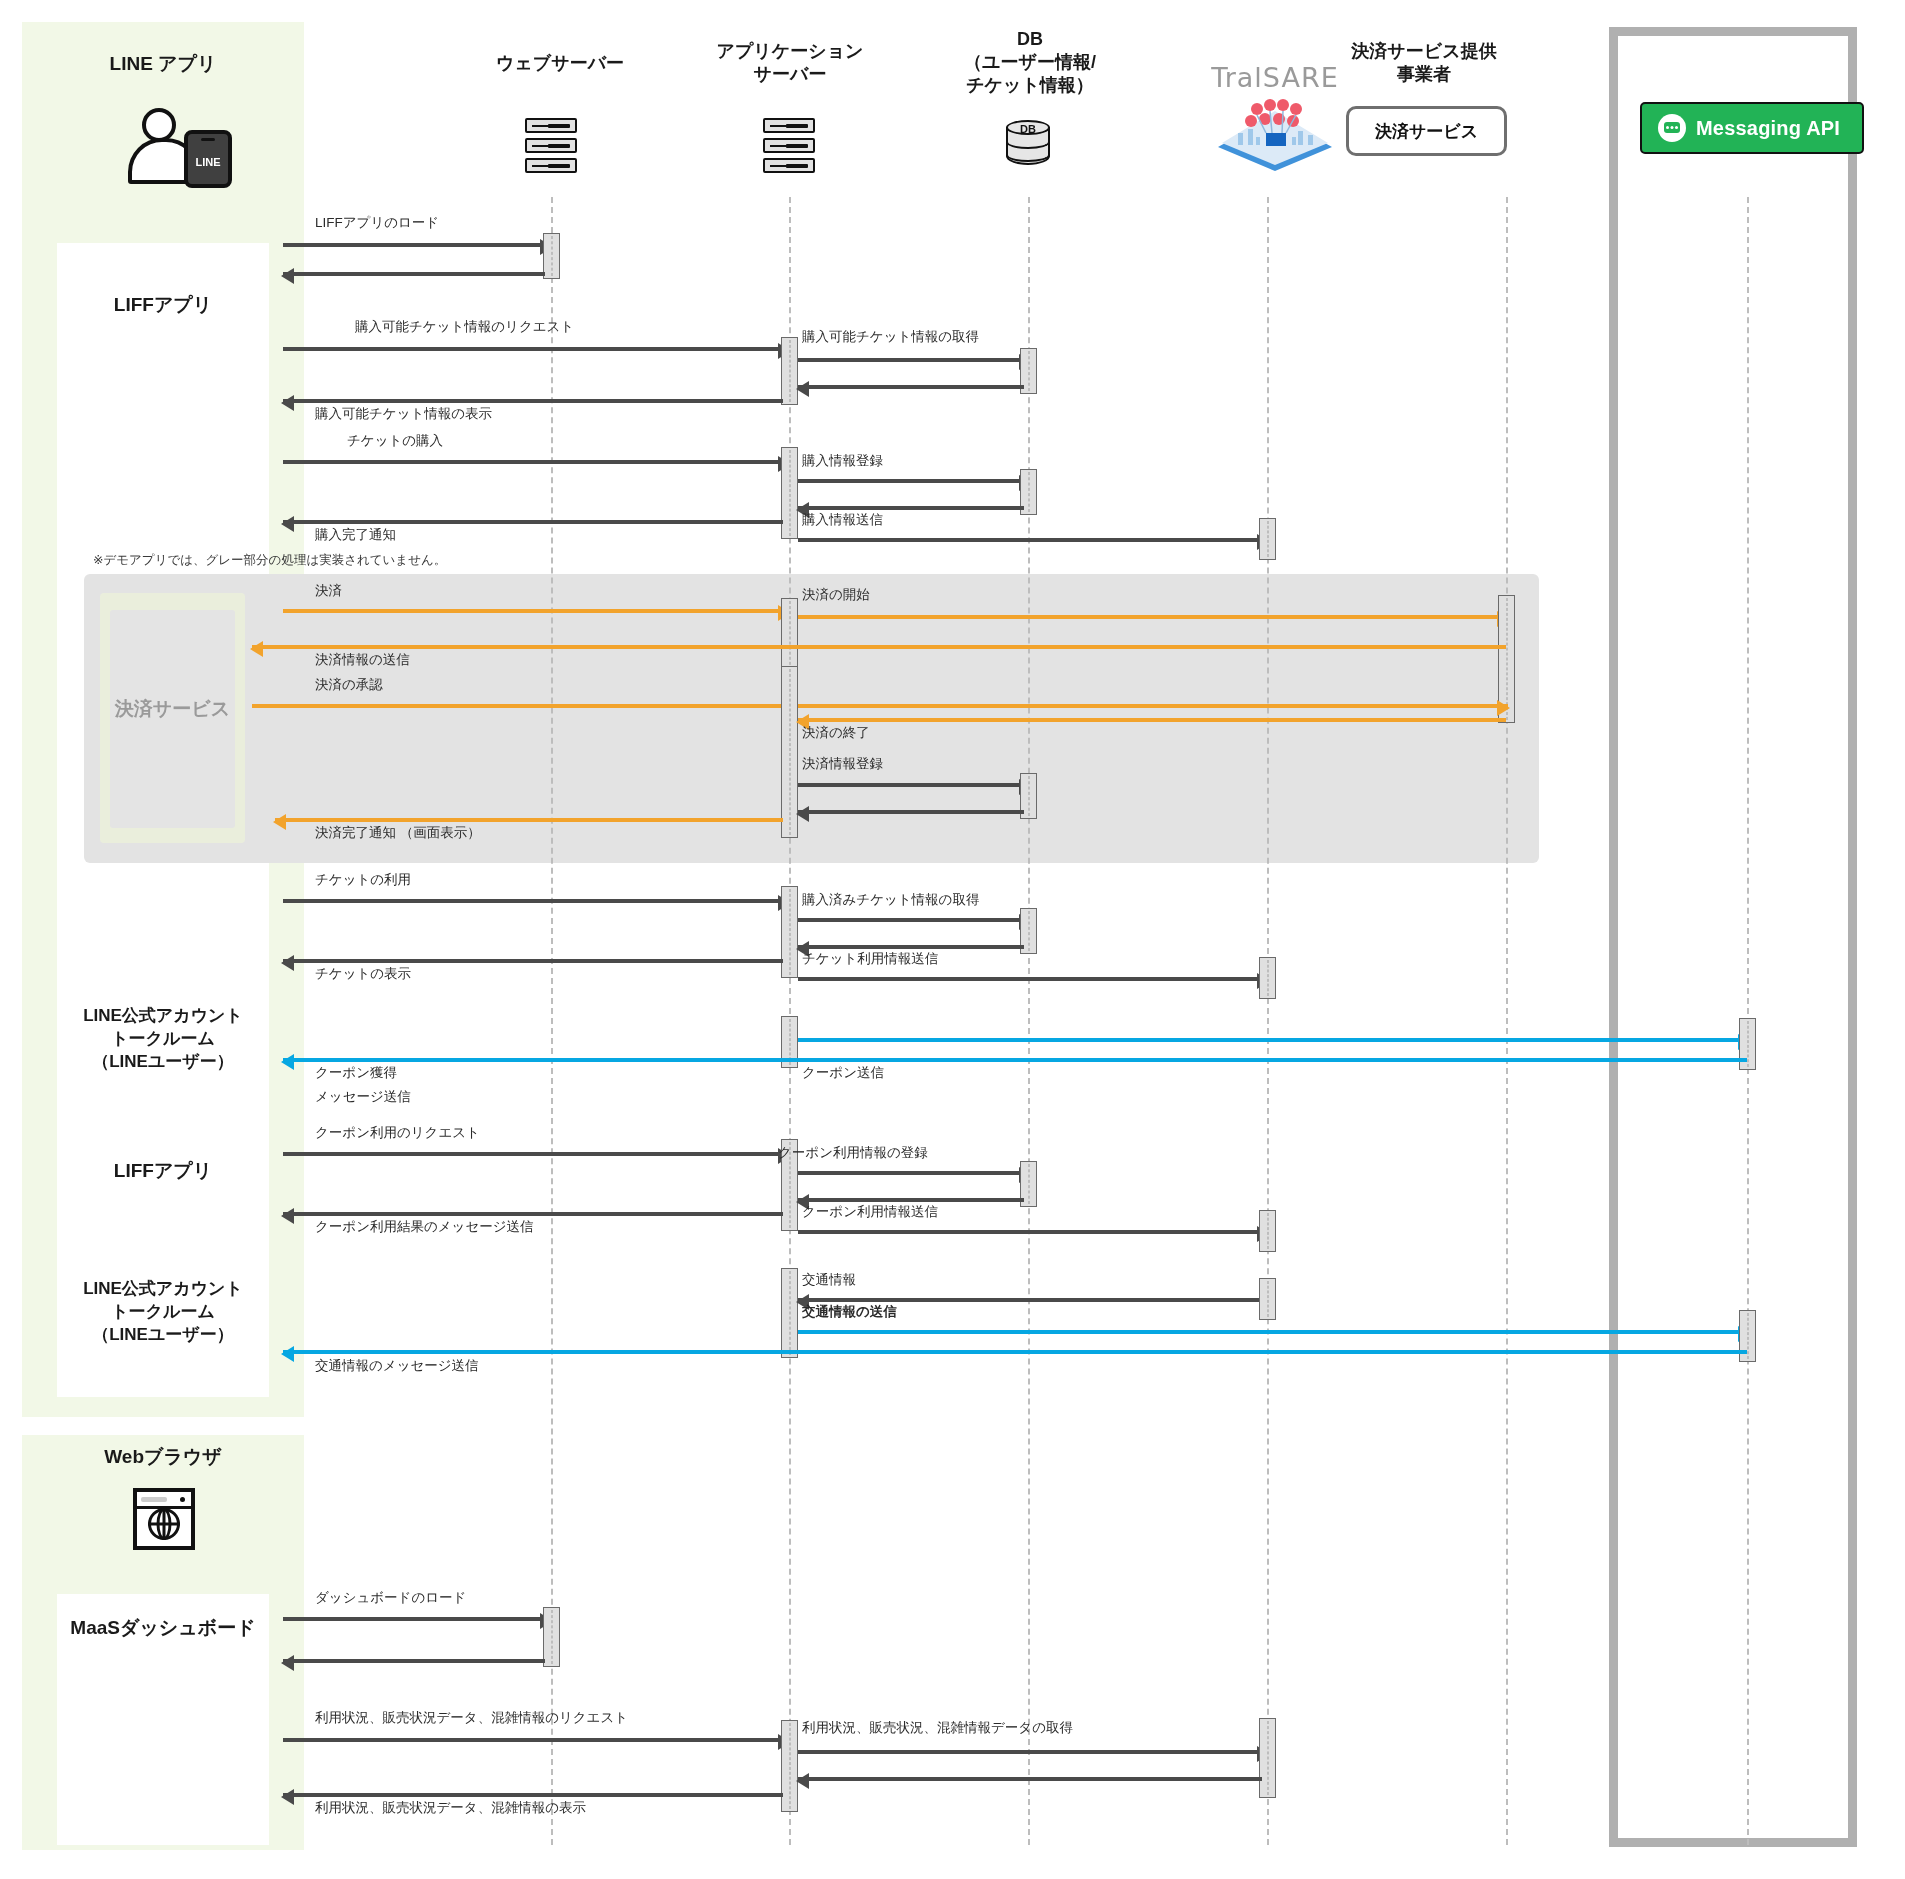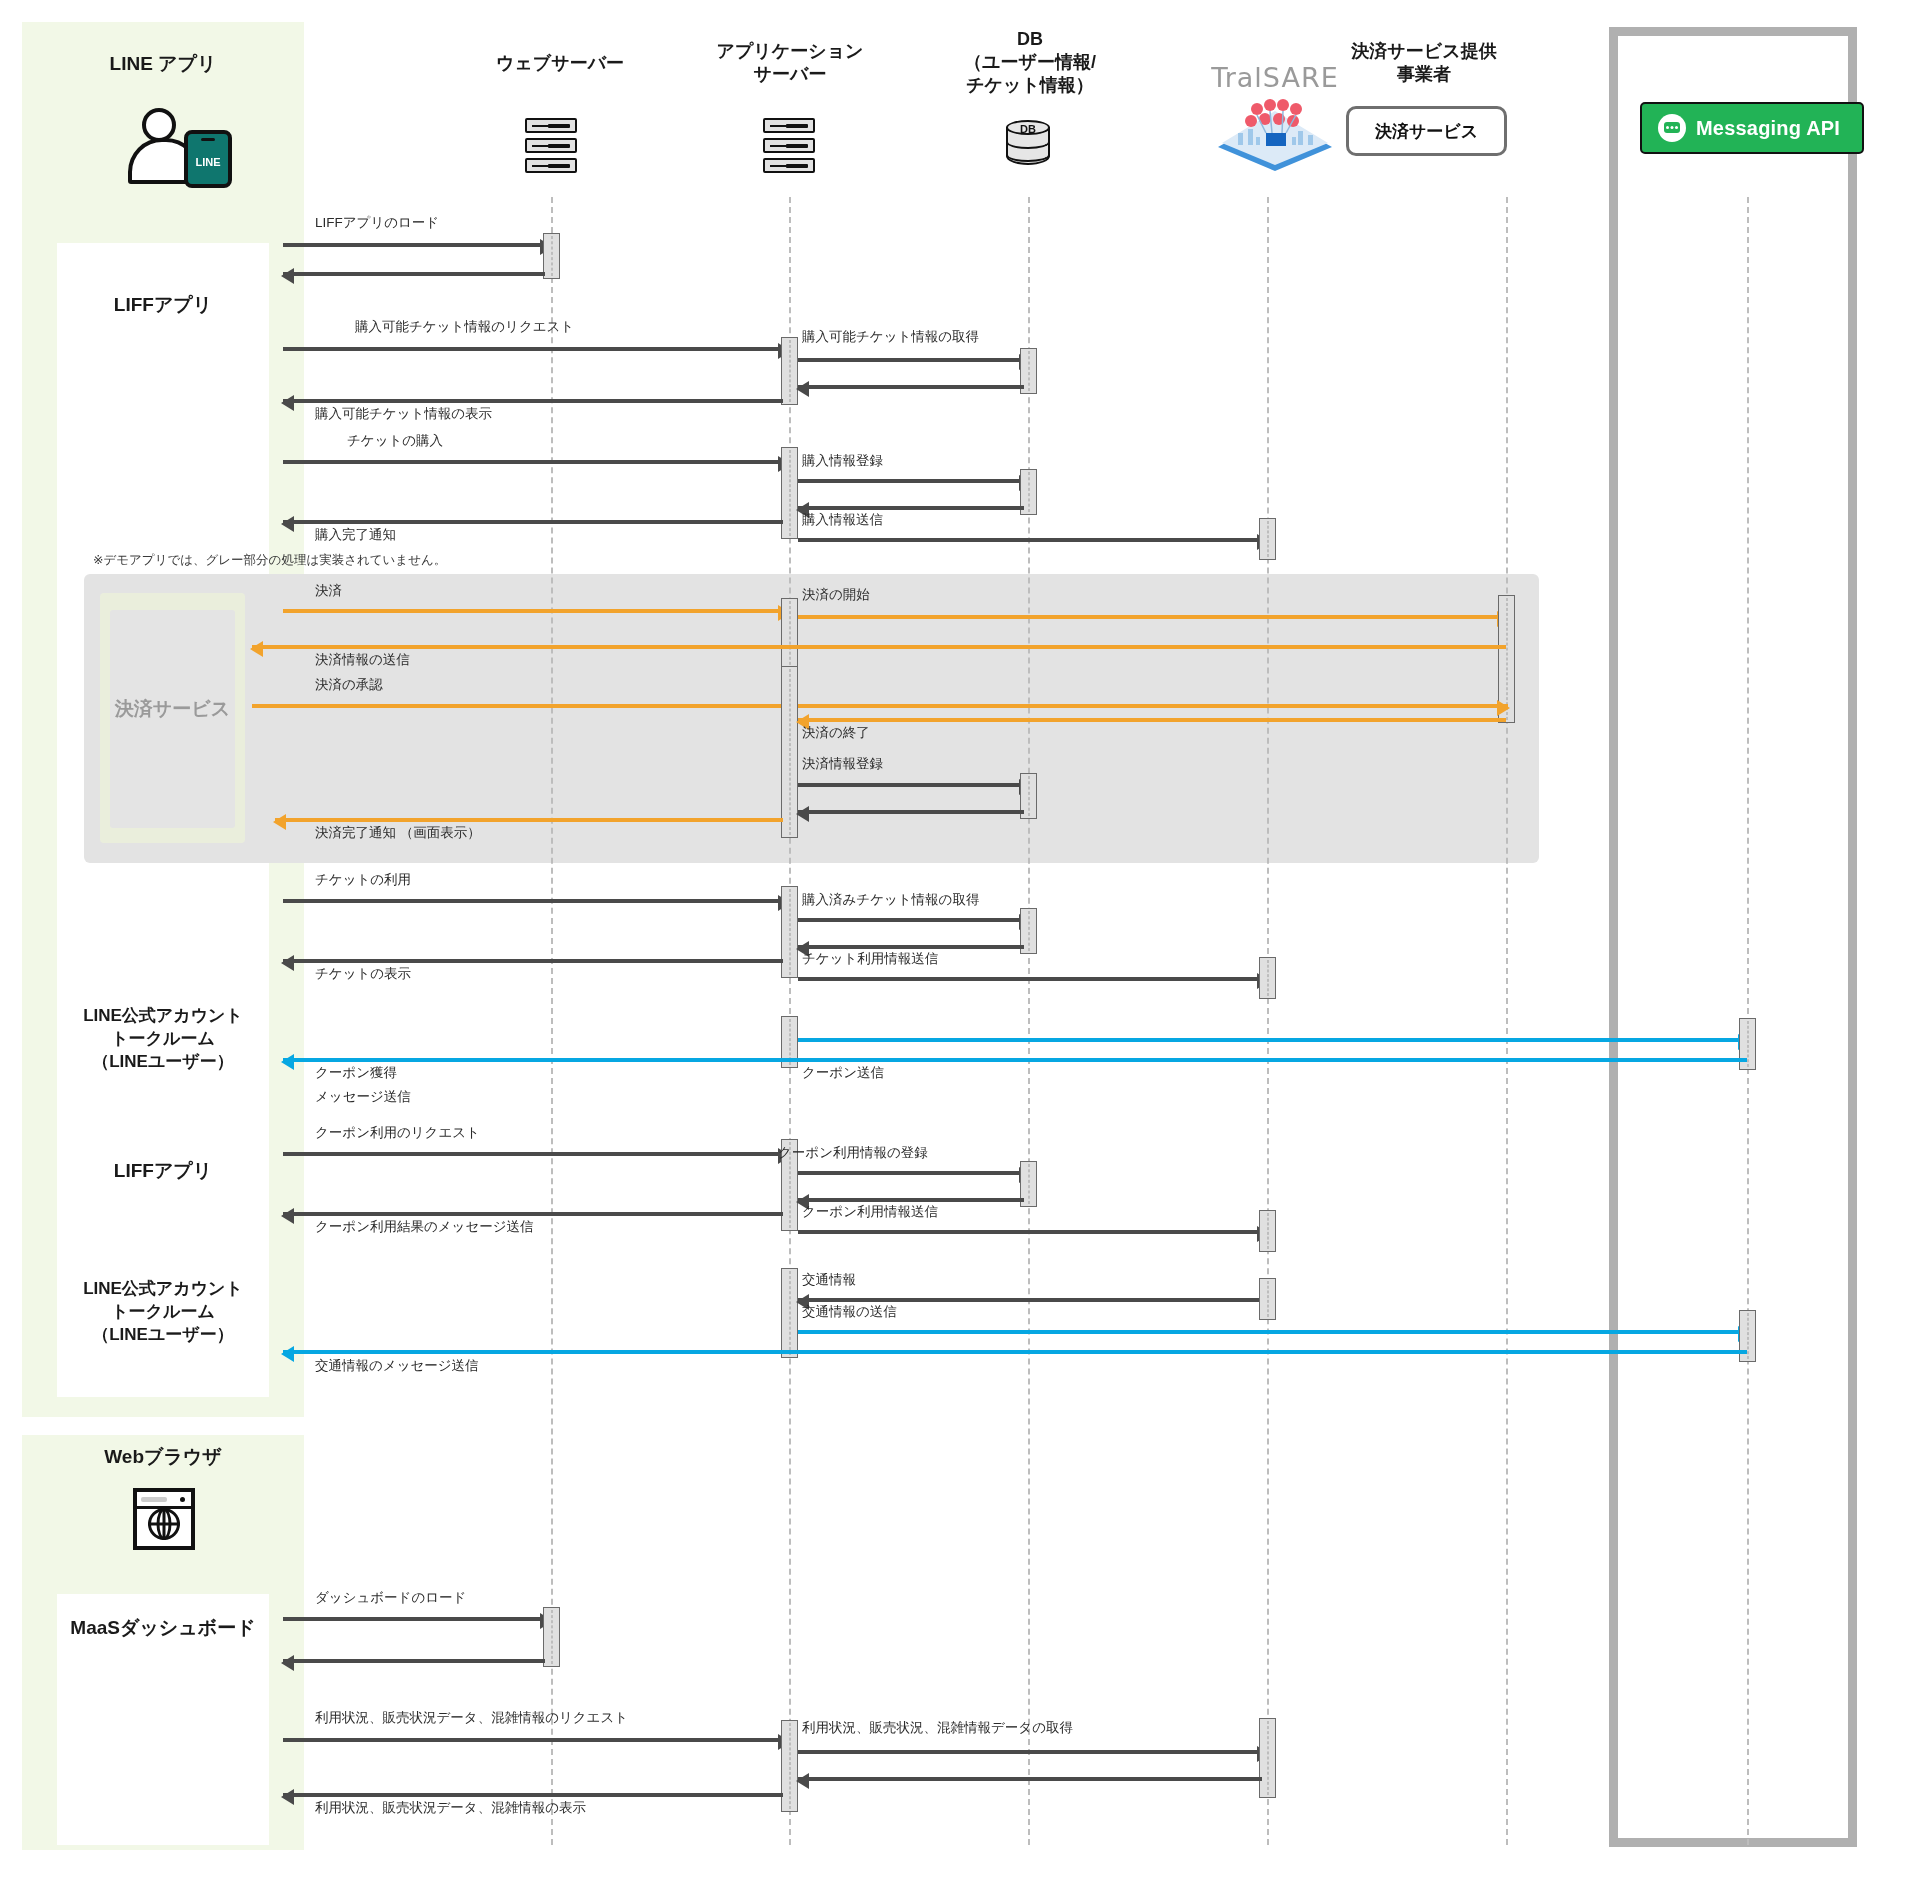--- a/index.html
+++ b/index.html
@@ -66,21 +66,21 @@
         display:flex;align-items:center;gap:10px;padding:0 16px;box-sizing:border-box;}
   .msgapi .bub{width:28px;height:28px;border-radius:50%;background:#fff;position:relative;flex:0 0 auto;}
   .msgapi .bub::before{content:"";position:absolute;left:6px;top:8px;width:16px;height:11px;background:#22b356;border-radius:3px;}
   .msgapi .bub::after{content:"";position:absolute;left:8px;top:11.5px;width:3px;height:3px;background:#fff;border-radius:50%;
         box-shadow:4.5px 0 0 #fff, 9px 0 0 #fff;}
   .msgapi .t{color:#fff;font-size:20px;font-weight:bold;white-space:nowrap;letter-spacing:.2px;}
 
   .lineuser{position:absolute;width:110px;height:78px;}
   .lineuser .hd{position:absolute;left:14px;top:0;width:34px;height:34px;border:4px solid #111;border-radius:50%;background:#fff;box-sizing:border-box;}
   .lineuser .bd{position:absolute;left:0;top:30px;width:72px;height:46px;border:4px solid #111;border-radius:34px 34px 3px 3px;background:#fff;box-sizing:border-box;}
-  .lineuser .ph{position:absolute;left:56px;top:22px;width:48px;height:58px;background:#0f766e;border:4px solid #111;border-radius:8px;box-sizing:border-box;padding-left:40px;}
+  .lineuser .ph{position:absolute;left:56px;top:22px;width:48px;height:58px;background:#404040;border:4px solid #111;border-radius:8px;box-sizing:border-box;padding-left:40px;}
   .lineuser .ph .nch{position:absolute;left:50%;top:4px;transform:translateX(-50%);width:14px;height:3px;background:#111;border-radius:2px;}
   .lineuser .ph .tx{position:absolute;left:0;top:22px;width:40px;text-align:center;color:#fff;font-size:11px;font-weight:bold;}
 
   .browser{position:absolute;width:62px;height:62px;border:4px solid #111;background:#fff;box-sizing:border-box;}
   .browser .bar{position:absolute;left:0;top:0;right:0;height:14px;border-bottom:3px solid #111;background:#fff;}
   .browser .bar::before{content:"";position:absolute;left:4px;top:4.5px;width:26px;height:5px;background:#ccc;border-radius:2px;}
   .browser .bar::after{content:"";position:absolute;right:6px;top:4.5px;width:5px;height:5px;background:#111;border-radius:50%;}
   .browser .glb{position:absolute;left:50%;top:32px;transform:translate(-50%,-50%);width:32px;height:32px;border:3px solid #111;border-radius:50%;box-sizing:border-box;}
   .browser .glb::before{content:"";position:absolute;left:50%;top:-3px;bottom:-3px;width:0;border-left:3px solid #111;transform:translateX(-50%);}
   .browser .glb::after{content:"";position:absolute;left:-3px;right:-3px;top:50%;height:0;border-top:3px solid #111;transform:translateY(-50%);}
@@ -400,21 +400,21 @@
       <span class="hd"></span>
     </div>
   <div class="lbl" style="left:315px;top:1218px;">クーポン利用結果のメッセージ送信</div>
 
   <div class="act" style="left:781px;top:1268px;width:17px;height:90px;"></div>
   <div class="lbl" style="left:802px;top:1271px;">交通情報</div>
   <div class="arrow l" style="left:798px;top:1298px;width:470px;">
       <span class="hd"></span>
     </div>
   <div class="act" style="left:1259px;top:1278px;width:17px;height:42px;"></div>
-  <div class="lbl" style="left:802px;top:1303px;">交通情報の送信</div>
+  <div class="lbl" style="left:802px;top:1303px;font-weight:bold;">交通情報の送信</div>
   <div class="arrow blue r" style="left:798px;top:1330px;width:951px;">
       <span class="hd"></span>
     </div>
   <div class="act" style="left:1739px;top:1310px;width:17px;height:52px;"></div>
   <div class="arrow blue l" style="left:283px;top:1350px;width:1464px;">
       <span class="hd"></span>
     </div>
   <div class="lbl" style="left:315px;top:1357px;">交通情報のメッセージ送信</div>
 
   <div class="lbl" style="left:315px;top:1589px;">ダッシュボードのロード</div>

